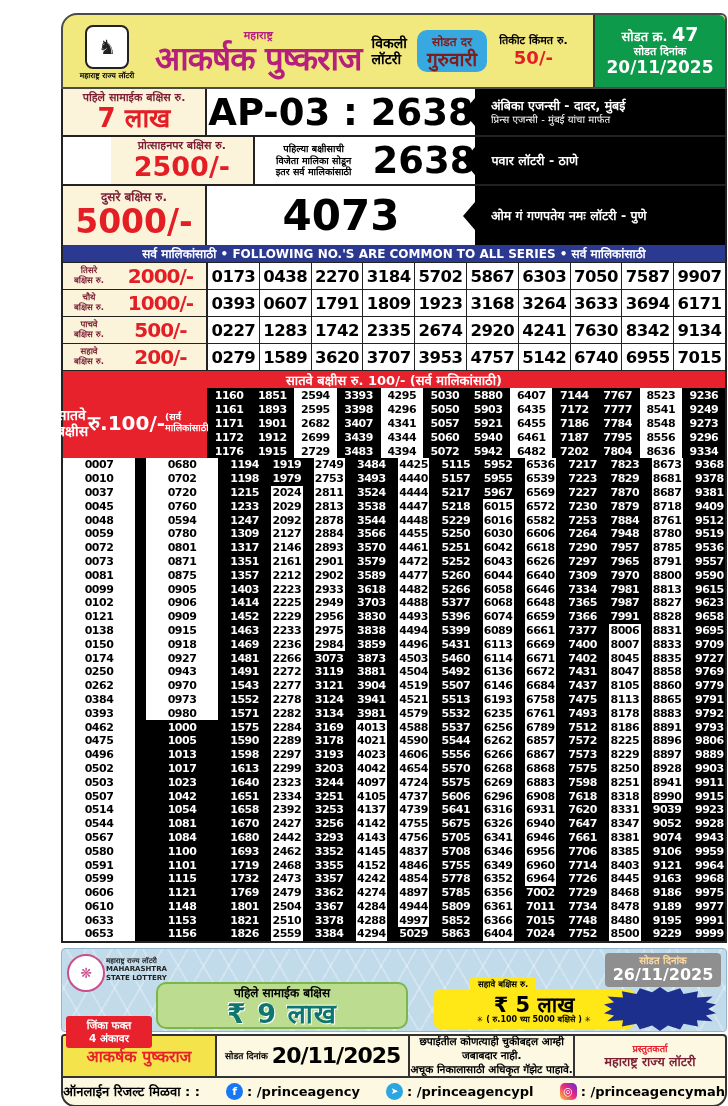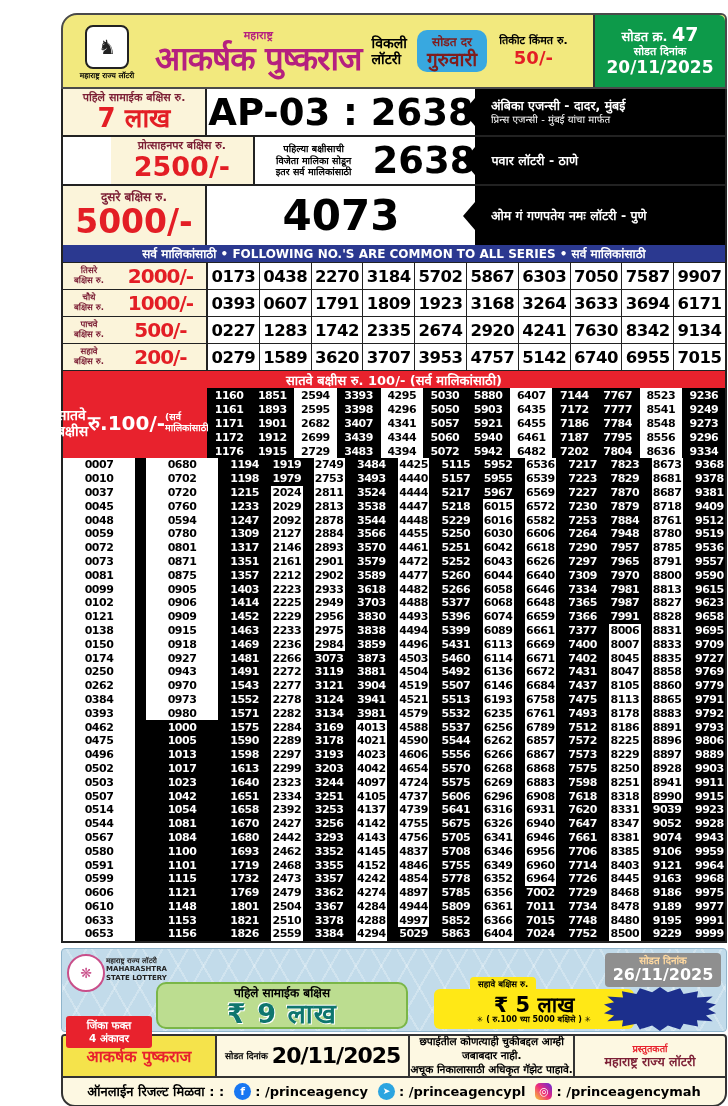--- a/index.html
+++ b/index.html
@@ -119,21 +119,21 @@
   .b-chip{width:152px;background:#f5e34b;color:#e8222d;font-size:16px;font-weight:bold;display:flex;
           align-items:center;justify-content:center;border-right:2px solid #333;}
   .b-date{display:flex;align-items:center;padding:0 8px;border-right:2px solid #333;gap:4px;}
   .b-date .sm{font-size:9px;font-weight:bold;line-height:1.15;text-align:center;}
   .b-date .bg{font-size:22px;font-weight:bold;letter-spacing:-1px;}
   .b-disc{flex:1;display:flex;flex-direction:column;align-items:center;justify-content:center;
           font-size:10.5px;font-weight:bold;line-height:1.3;border-right:2px solid #333;text-align:center;}
   .b-pres{width:150px;display:flex;flex-direction:column;align-items:center;justify-content:center;line-height:1.2;}
   .b-pres .l1{font-size:9.5px;font-weight:bold;color:#e8222d;}
   .b-pres .l2{font-size:12.5px;font-weight:bold;color:#7c1f35;}
-  .bbar-soc{height:27px;display:flex;align-items:center;justify-content:center;gap:10px;font-weight:bold;font-size:13px;}
+  .bbar-soc{height:27px;display:flex;align-items:center;justify-content:space-between;gap:10px;font-weight:bold;font-size:13px;}
   .soc-ic{width:17px;height:17px;border-radius:50%;display:inline-flex;align-items:center;justify-content:center;
           color:#fff;font-size:11px;font-weight:bold;}
   .ic-fb{background:#1877f2;}
   .ic-tg{background:#2ca5e0;font-size:9px;}
   .ic-ig{border-radius:5px;background:linear-gradient(45deg,#f9ce34,#ee2a7b,#6228d7);}
   .soc-item{display:flex;align-items:center;gap:4px;}
 </style>
 </head>
 <body>
 

